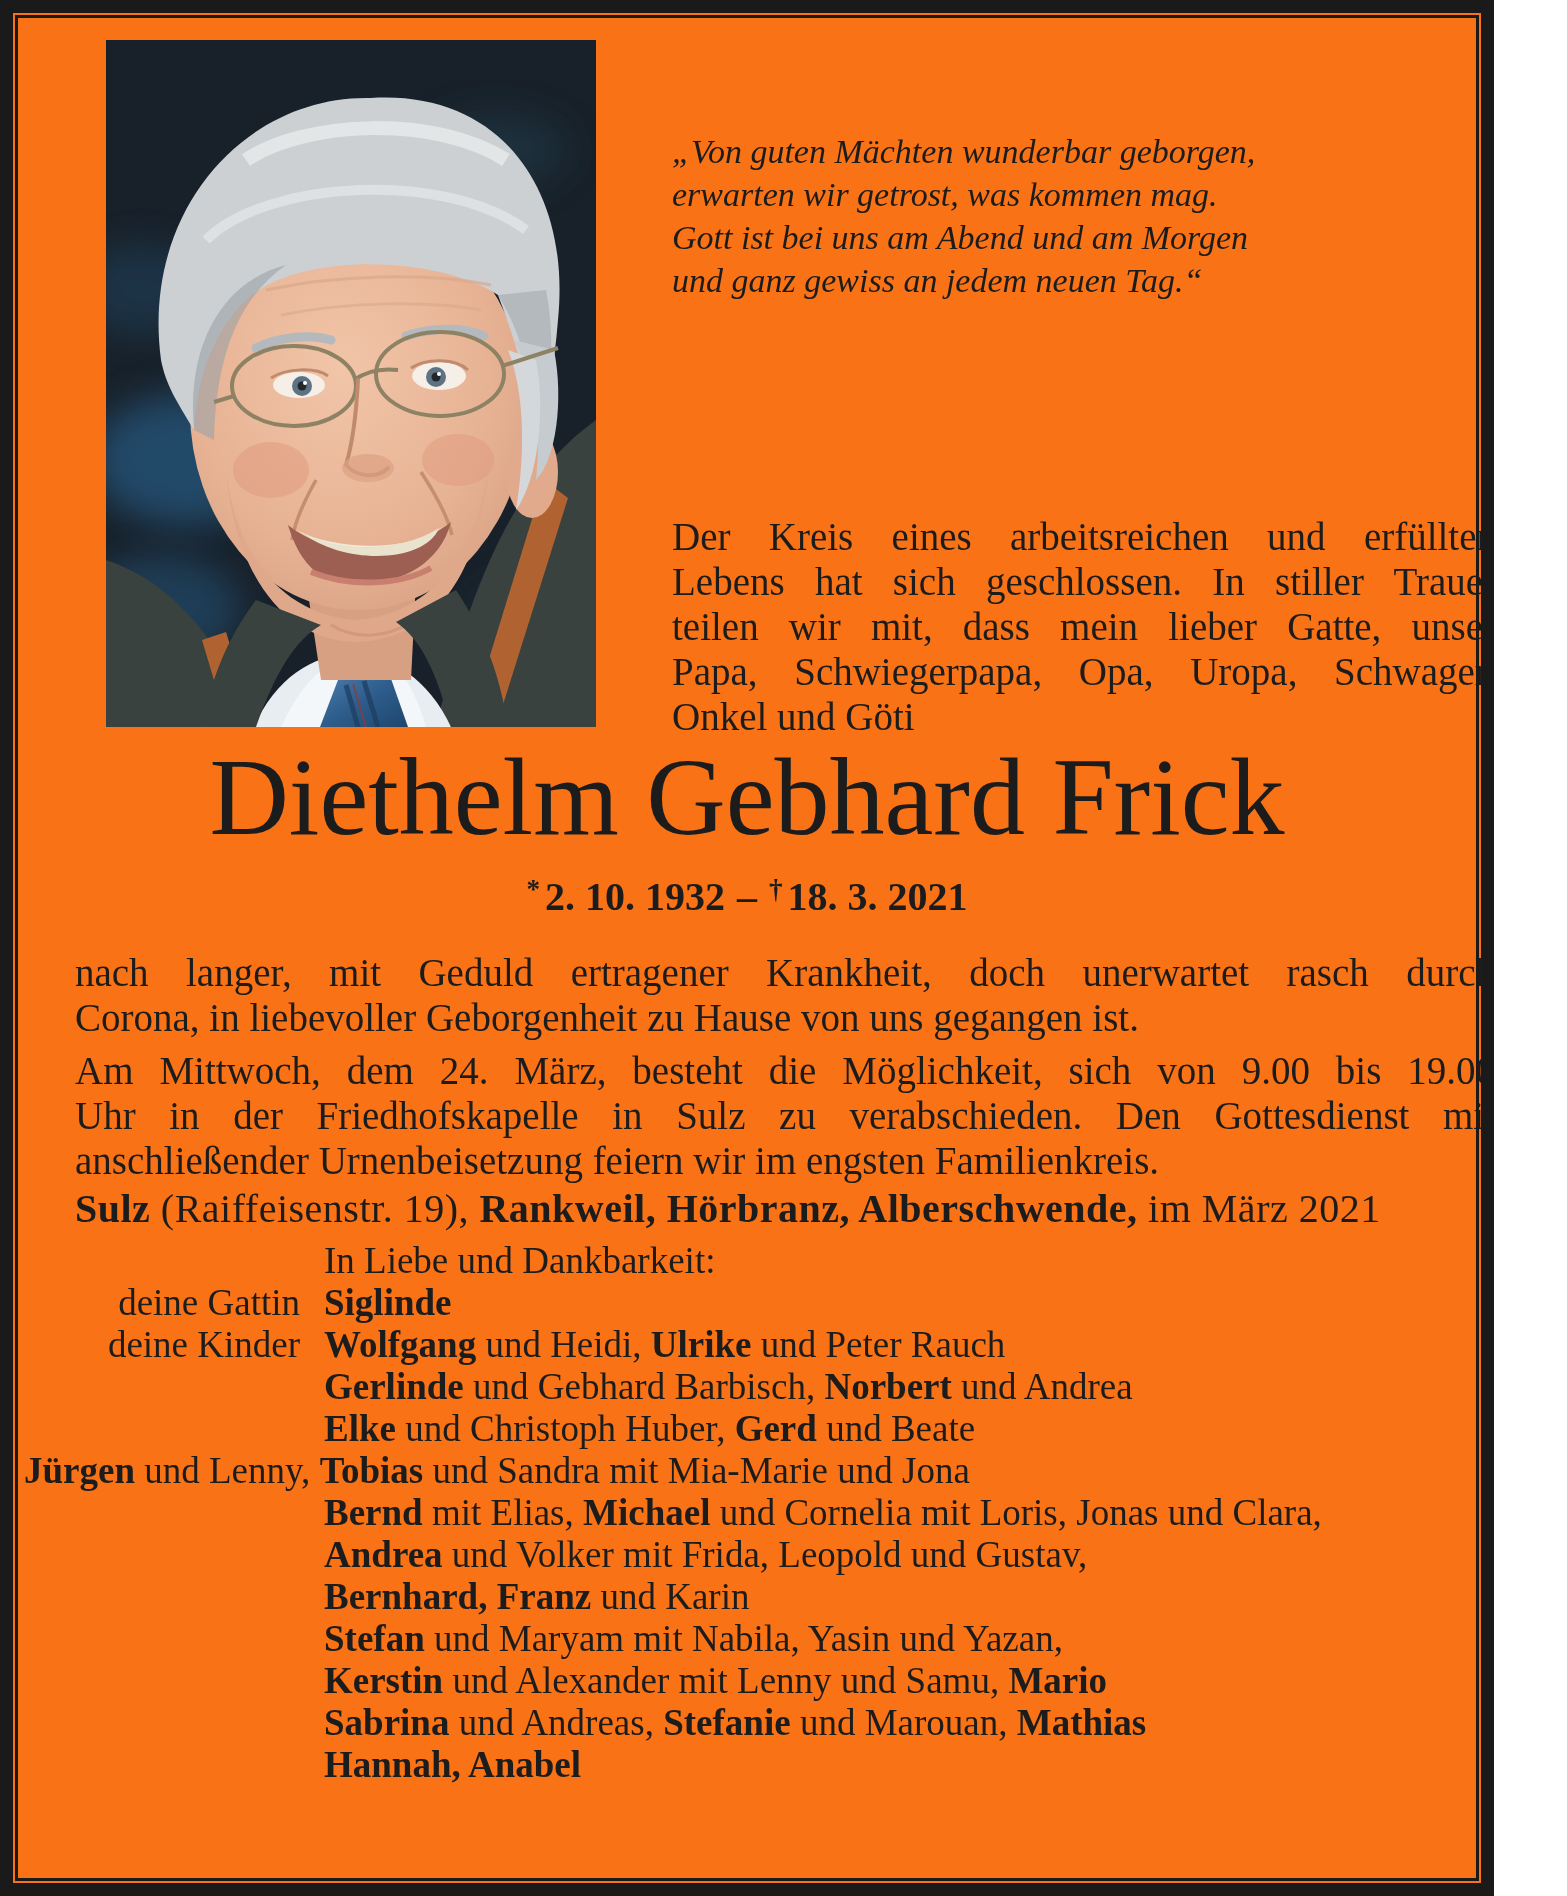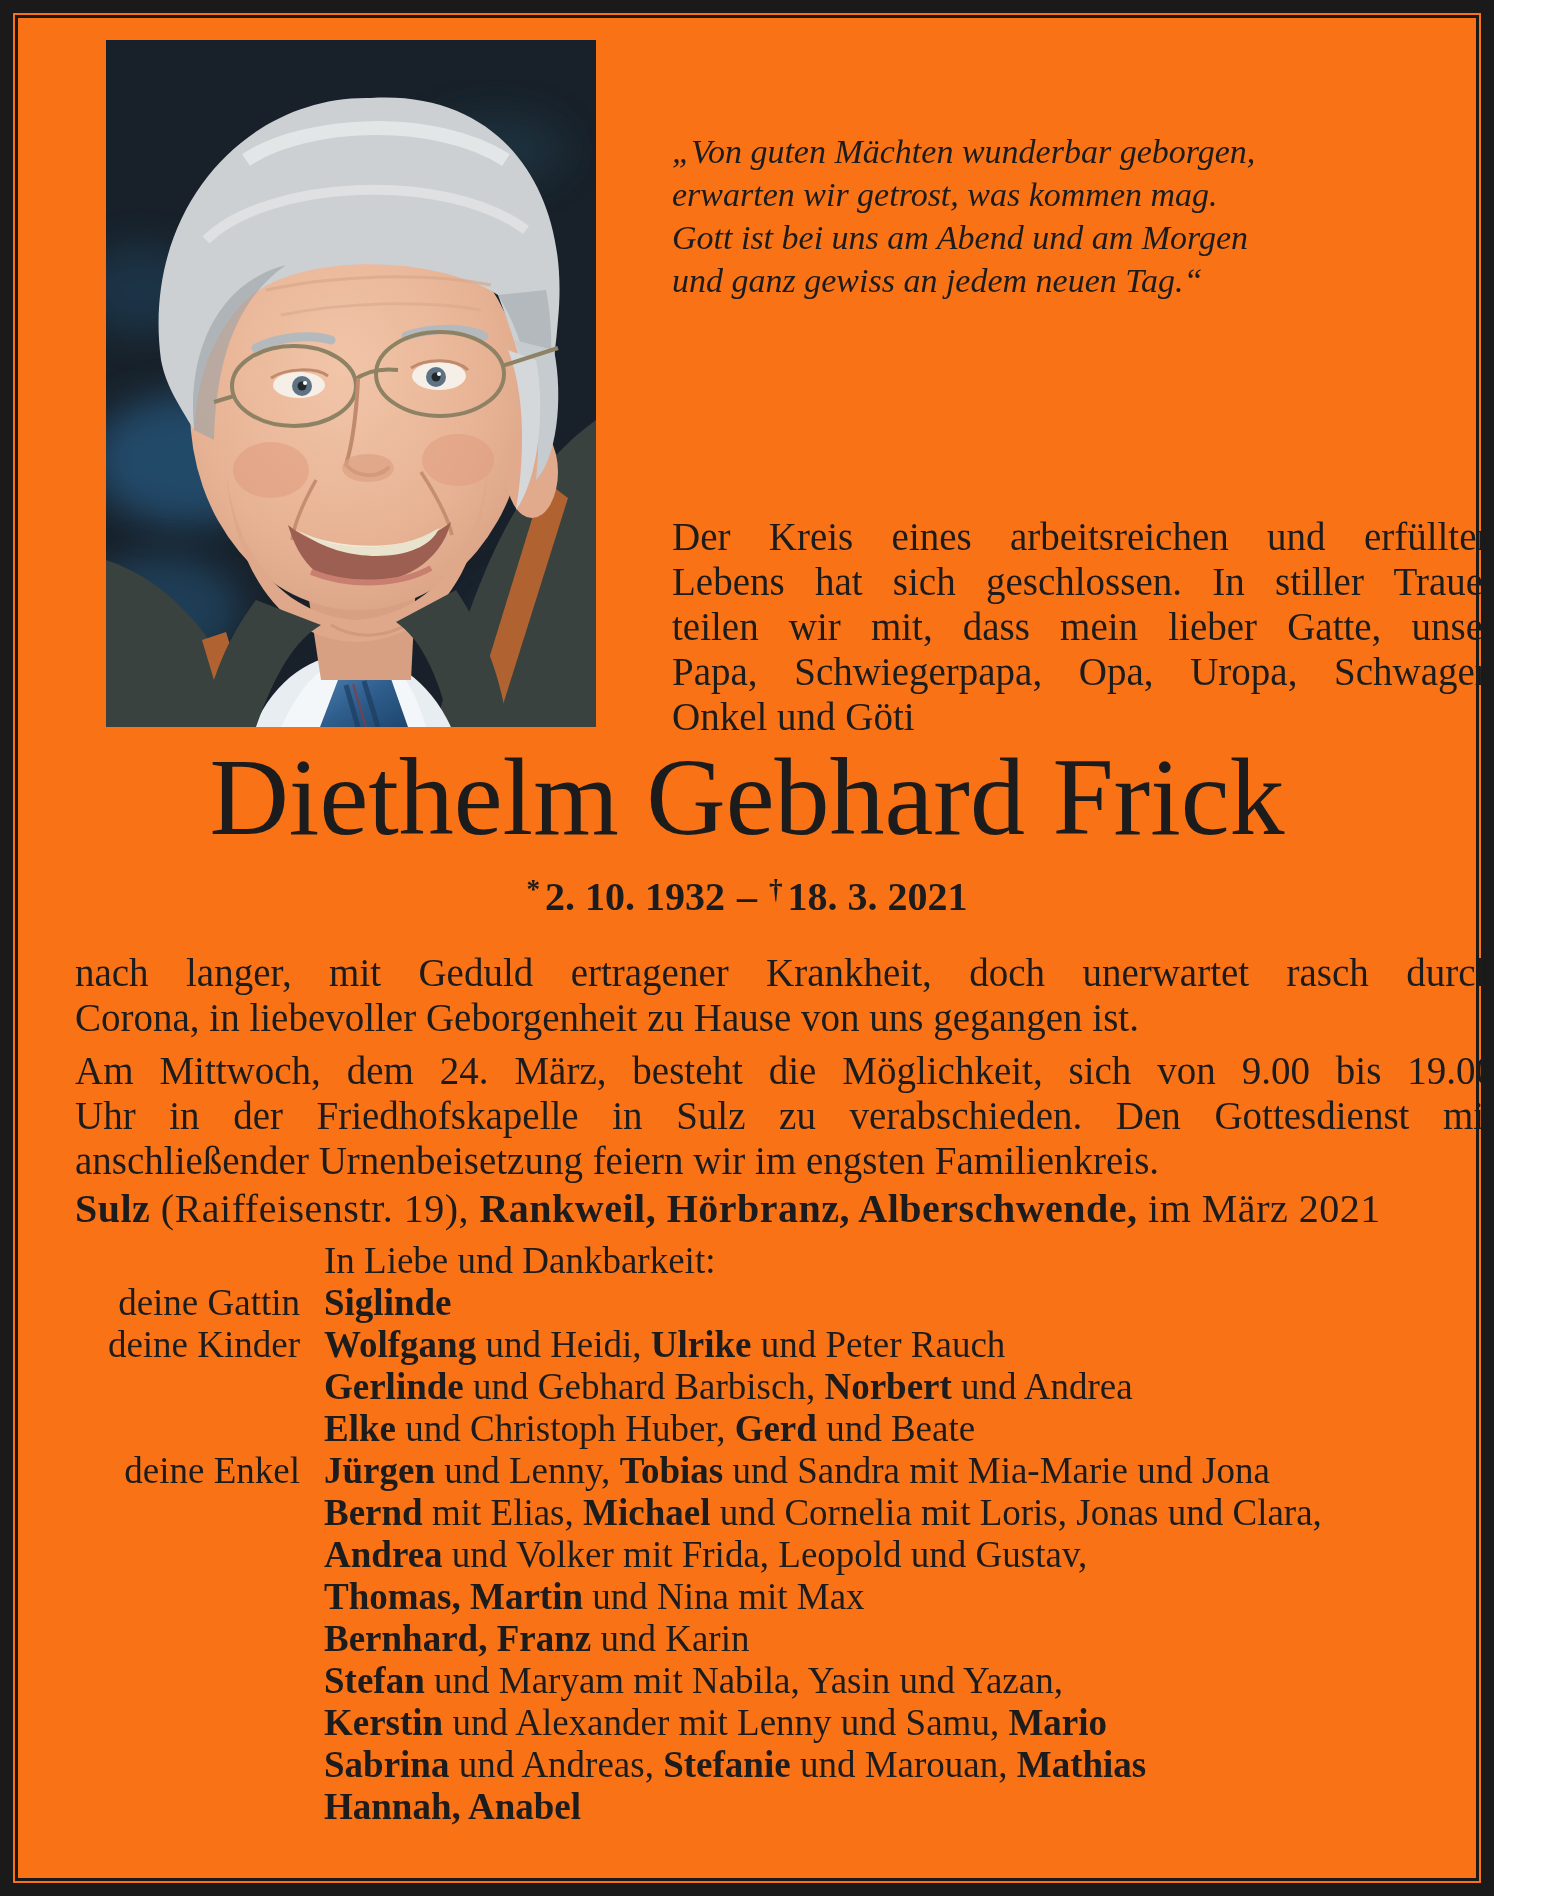--- a/index.html
+++ b/index.html
@@ -217,34 +217,32 @@
       </div>
       <div class="frow">
         <div class="flabel"></div>
         <div class="fval"><span class="b">Gerlinde</span><span> und Gebhard Barbisch, </span><span class="b">Norbert</span><span> und Andrea</span></div>
       </div>
       <div class="frow">
         <div class="flabel"></div>
         <div class="fval"><span class="b">Elke</span><span> und Christoph Huber, </span><span class="b">Gerd</span><span> und Beate</span></div>
       </div>
       <div class="frow">
-        <div class="flabel">deine Enkel</div>
         <div class="fval"><span class="b">Jürgen</span><span> und Lenny, </span><span class="b">Tobias</span><span> und Sandra mit Mia-Marie und Jona</span></div>
       </div>
       <div class="frow">
         <div class="flabel"></div>
         <div class="fval"><span class="b">Bernd</span><span> mit Elias, </span><span class="b">Michael</span><span> und Cornelia mit Loris, Jonas und Clara,</span></div>
       </div>
       <div class="frow">
         <div class="flabel"></div>
         <div class="fval"><span class="b">Andrea</span><span> und Volker mit Frida, Leopold und Gustav,</span></div>
       </div>
       <div class="frow">
         <div class="flabel"></div>
-        <div class="fval"><span class="b">Thomas, Martin</span><span> und Nina mit Max</span></div>
       </div>
       <div class="frow">
         <div class="flabel"></div>
         <div class="fval"><span class="b">Bernhard, Franz</span><span> und Karin</span></div>
       </div>
       <div class="frow">
         <div class="flabel"></div>
         <div class="fval"><span class="b">Stefan</span><span> und Maryam mit Nabila, Yasin und Yazan,</span></div>
       </div>
       <div class="frow">

